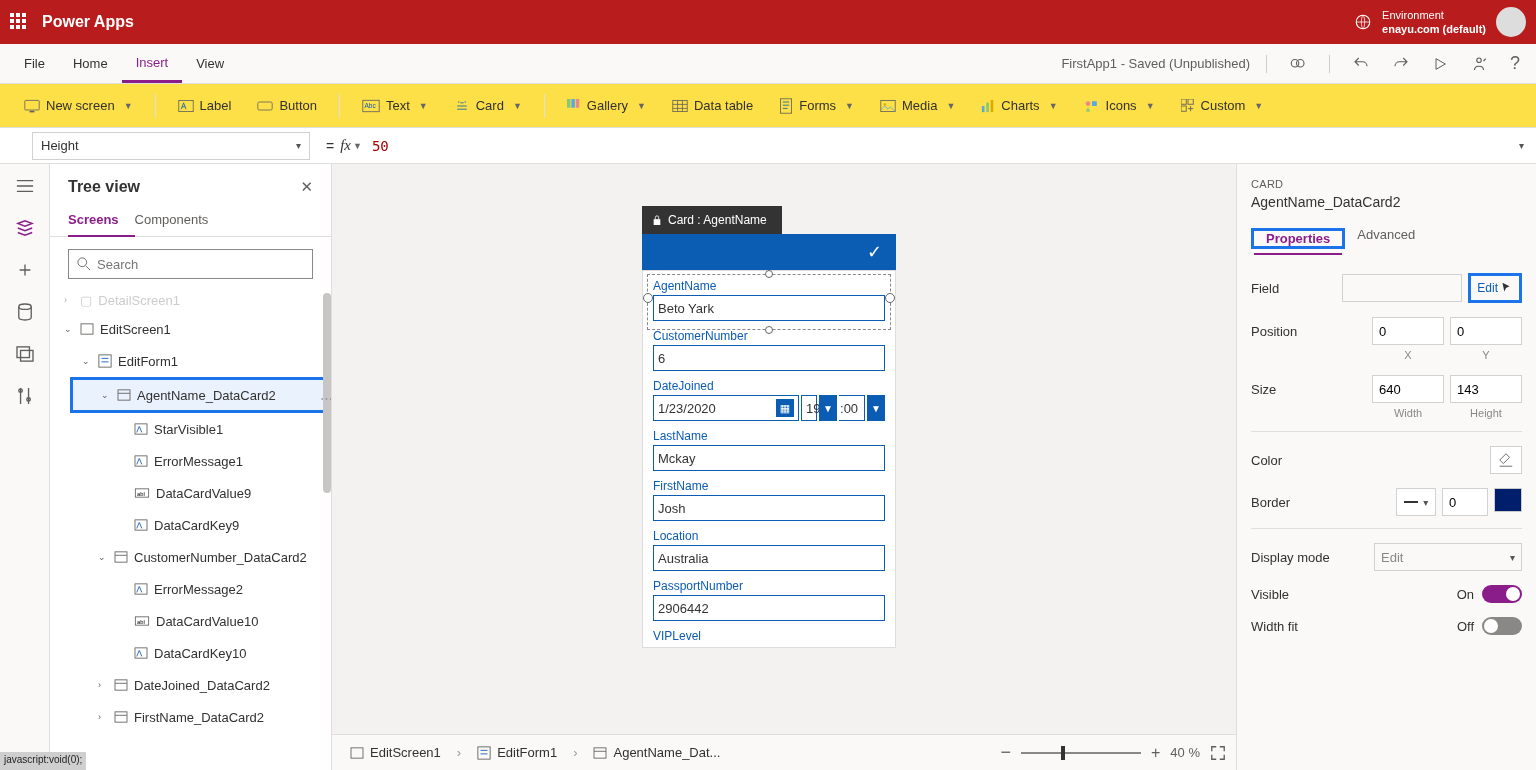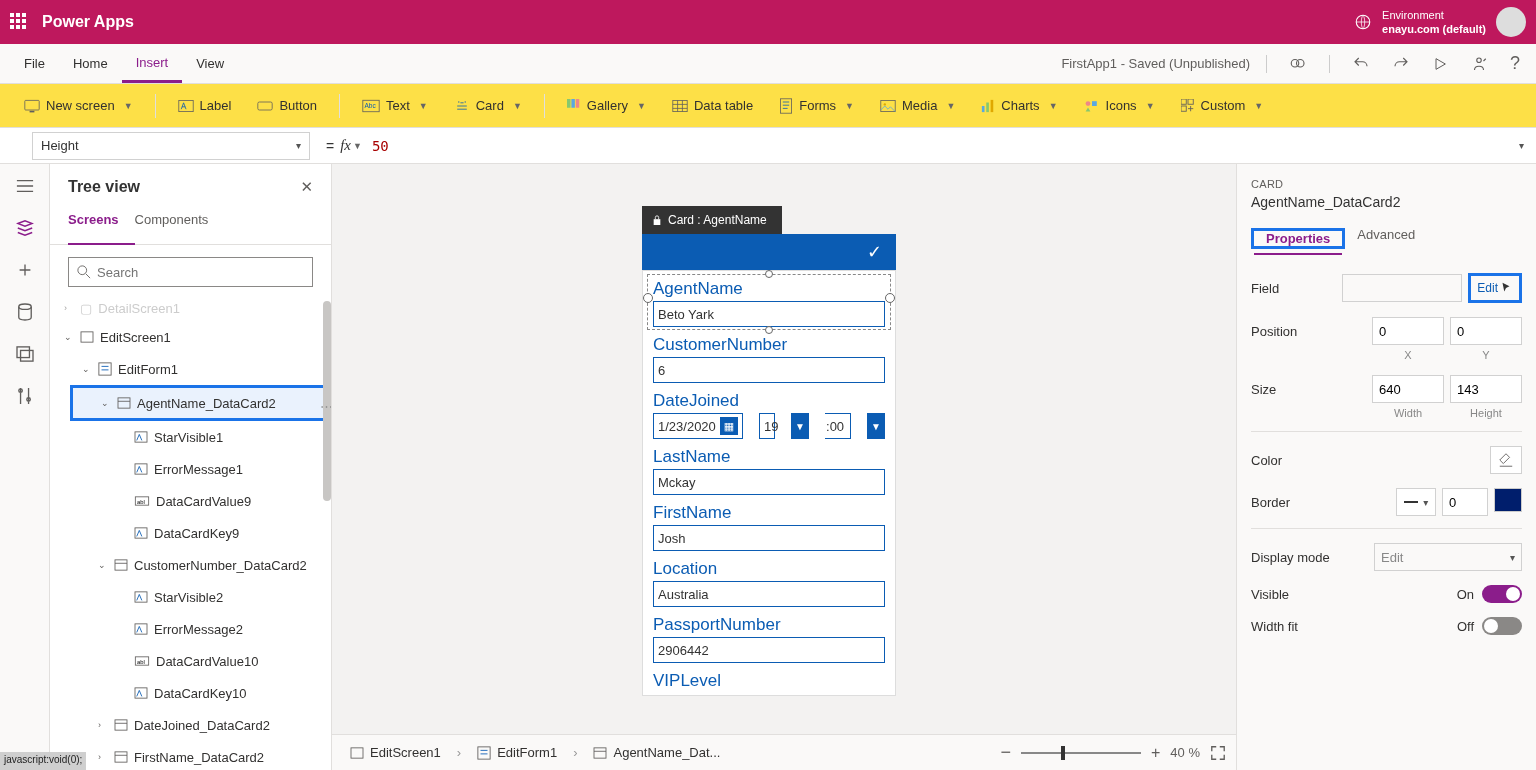--- a/index.html
+++ b/index.html
@@ -1,17 +1,17 @@
 <!DOCTYPE html>
 <html><head>
 <meta charset="utf-8">
 <style>
 * { box-sizing: border-box; margin: 0; padding: 0; }
 body { font-family: "Segoe UI", Arial, sans-serif; font-size: 13px; color: #333; background: #f3f2f1; overflow: hidden; width: 1536px; height: 770px; }
-.header { background: #be185d; height: 44px; display: flex; align-items: center; color: white; padding: 0 10px; }
+.header { background: #b91c1c; height: 44px; display: flex; align-items: center; color: white; padding: 0 10px; }
 .waffle { width: 18px; height: 18px; display: grid; grid-template-columns: repeat(3,4px); grid-template-rows: repeat(3,4px); gap: 2px; margin-right: 14px; cursor: pointer; }
 .waffle span { background: white; }
 .header-title { font-size: 16px; font-weight: 600; }
 .header-right { margin-left: auto; display: flex; align-items: center; gap: 10px; }
 .env { font-size: 11px; line-height: 1.3; }
 .avatar { width: 30px; height: 30px; border-radius: 50%; background: #ddd; }
 .menubar { background: #faf9f8; height: 40px; display: flex; align-items: center; border-bottom: 1px solid #e1dfdd; padding: 0 10px; }
 .menubar .item { padding: 0 14px; height: 100%; display: flex; align-items: center; cursor: pointer; color: #323130; }
 .menubar .item.active { color: #8b1d8b; border-bottom: 3px solid #8b1d8b; font-weight: 400; }
 .menubar .right { margin-left: auto; display: flex; align-items: center; gap: 10px; color: #605e5c; }
@@ -28,21 +28,21 @@
 .formula-input { flex: 1; color: #a80000; padding: 0 4px; font-family: Consolas, monospace; font-size: 14px; }
 .main { display: flex; height: 610px; }
 .leftrail { width: 50px; background: #faf9f8; border-right: 1px solid #e1dfdd; display: flex; flex-direction: column; align-items: center; padding-top: 12px; gap: 22px; }
 .leftrail .ritem { width: 20px; height: 20px; display: flex; align-items: center; justify-content: center; cursor: pointer; color: #605e5c; }
 .leftrail .ritem.active { color: #8b1d8b; }
 .treeview { width: 282px; background: #fff; border-right: 1px solid #e1dfdd; display: flex; flex-direction: column; position: relative; }
 .tv-header { padding: 14px 18px 8px; display: flex; justify-content: space-between; align-items: center; }
 .tv-title { font-size: 16px; font-weight: 600; }
 .tv-close { cursor: pointer; font-size: 15px; color: #605e5c; }
 .tv-tabs { display: flex; padding: 0 18px; border-bottom: 1px solid #e1dfdd; }
-.tv-tab { padding: 8px 16px 16px 0; cursor: pointer; color: #605e5c; }
+.tv-tab { padding: 8px 16px 8px 0; cursor: pointer; color: #605e5c; }
 .tv-tab.active { color: #8b1d8b; border-bottom: 2px solid #8b1d8b; font-weight: 600; margin-bottom: -1px; }
 .tv-search { margin: 12px 18px 8px; border: 1px solid #8a8886; height: 30px; display: flex; align-items: center; padding: 0 8px; }
 .tv-search input { border: none; outline: none; flex: 1; margin-left: 6px; font-size: 13px; }
 .tree { flex: 1; overflow-y: auto; padding-bottom: 20px; position: relative; }
 .tree-scroll-thumb { position: absolute; right: 0; top: 6px; width: 8px; height: 200px; background: #c8c6c4; border-radius: 4px; }
 .tnode { display: flex; align-items: center; height: 32px; padding-right: 10px; cursor: pointer; font-size: 13px; color: #323130; gap: 6px; }
 .tnode .caret { width: 10px; font-size: 9px; color: #605e5c; }
 .tnode.cut { height: 26px; color: #aaa; opacity: .6; }
 .tnode.sel { border: 3px solid #1a73e8; background: #eaf2fd; height: 36px; }
 .canvas { flex: 1; background: #f3f2f1; position: relative; }
@@ -50,23 +50,23 @@
 .card-title { background: #333; color: #fff; font-size: 12px; padding: 7px 10px; display: flex; align-items: center; gap: 6px; width: 140px; }
 .card-top { background: #0b5cb3; height: 36px; display: flex; align-items: center; justify-content: flex-end; padding-right: 14px; }
 .checkmark { color: white; font-size: 18px; }
 .card-body { background: #fff; border: 1px solid #ddd; padding: 2px; position: relative; }
 .sel-outline { position: absolute; left: 4px; top: 3px; right: 4px; height: 56px; border: 1px dashed #888; }
 .sel-outline::before, .sel-outline::after { content:''; position: absolute; width: 8px; height: 8px; background: white; border: 1px solid #666; border-radius: 50%; top: 18px; }
 .sel-outline::before { left: -5px; } .sel-outline::after { right: -5px; }
 .sel-outline .top-dot, .sel-outline .bot-dot { position: absolute; width: 8px; height: 8px; background: white; border: 1px solid #666; border-radius: 50%; left: 50%; margin-left: -4px; }
 .sel-outline .top-dot { top: -5px; } .sel-outline .bot-dot { bottom: -5px; }
 .fld { padding: 6px 8px 2px; }
-.fld-label { color: #0b5cb3; font-size: 17px; margin-bottom: 2px; }
+.fld-label { color: #0b5cb3; font-size: 12px; margin-bottom: 2px; }
 .fld-input { border: 1px solid #0b5cb3; height: 26px; width: 100%; padding: 0 4px; font-size: 13px; color: #333; display: flex; align-items: center; }
-.fld-date { display: flex; gap: 16px; justify-content: flex-end; }
+.fld-date { display: flex; gap: 2px; justify-content: flex-end; }
 .fld-date .dbox { border: 1px solid #0b5cb3; height: 26px; display: flex; align-items: center; padding: 0 4px; font-size: 13px; }
 .fld-date .main-date { flex: 1; justify-content: space-between; }
 .cal-icon { background: #0b5cb3; color: white; width: 18px; height: 18px; font-size: 11px; display: flex; align-items: center; justify-content: center; }
 .drop { background: #0b5cb3; color: white; width: 18px; height: 26px; display: flex; align-items: center; justify-content: center; font-size: 10px; }
 .proppane { width: 300px; background: #faf9f8; border-left: 1px solid #e1dfdd; padding: 14px 14px; }
 .proppane .type { font-size: 11px; color: #605e5c; letter-spacing: 0.3px; }
 .proppane .name { font-size: 14px; margin-top: 4px; margin-bottom: 10px; }
 .proppane .ptab { padding: 7px 12px; cursor: pointer; color: #605e5c; font-size: 13px; }
 .proppane .ptab.active { color: #8b1d8b; font-weight: 600; border-bottom: 2px solid #8b1d8b; }
 .hl-box { border: 3px solid #1a73e8; padding: 0; display: inline-block; }
@@ -390,27 +390,20 @@
             <rect x="1" y="1" width="14" height="12" fill="none" stroke="#605e5c"></rect>
             <path d="M1 5h14" stroke="#605e5c"></path>
           </svg>
           <span>CustomerNumber_DataCard2</span>
         </div>
       <div class="tnode" style="padding-left:84px">
           <svg width="14" height="12" viewBox="0 0 16 14">
             <rect x="1" y="1" width="14" height="12" fill="none" stroke="#605e5c"></rect>
             <path d="M3 11l3-7 3 7" stroke="#0b5cb3" fill="none"></path>
           </svg>
-          <span>StarVisible2</span>
-        </div>
-      <div class="tnode" style="padding-left:84px">
-          <svg width="14" height="12" viewBox="0 0 16 14">
-            <rect x="1" y="1" width="14" height="12" fill="none" stroke="#605e5c"></rect>
-            <path d="M3 11l3-7 3 7" stroke="#0b5cb3" fill="none"></path>
-          </svg>
           <span>ErrorMessage2</span>
         </div>
       <div class="tnode" style="padding-left:84px">
           <svg width="16" height="10" viewBox="0 0 18 12">
             <rect x="1" y="1" width="16" height="10" fill="none" stroke="#605e5c"></rect>
             <text x="3" y="9" font-size="7">abl</text>
           </svg>
           <span>DataCardValue10</span>
         </div>
       <div class="tnode" style="padding-left:84px">

